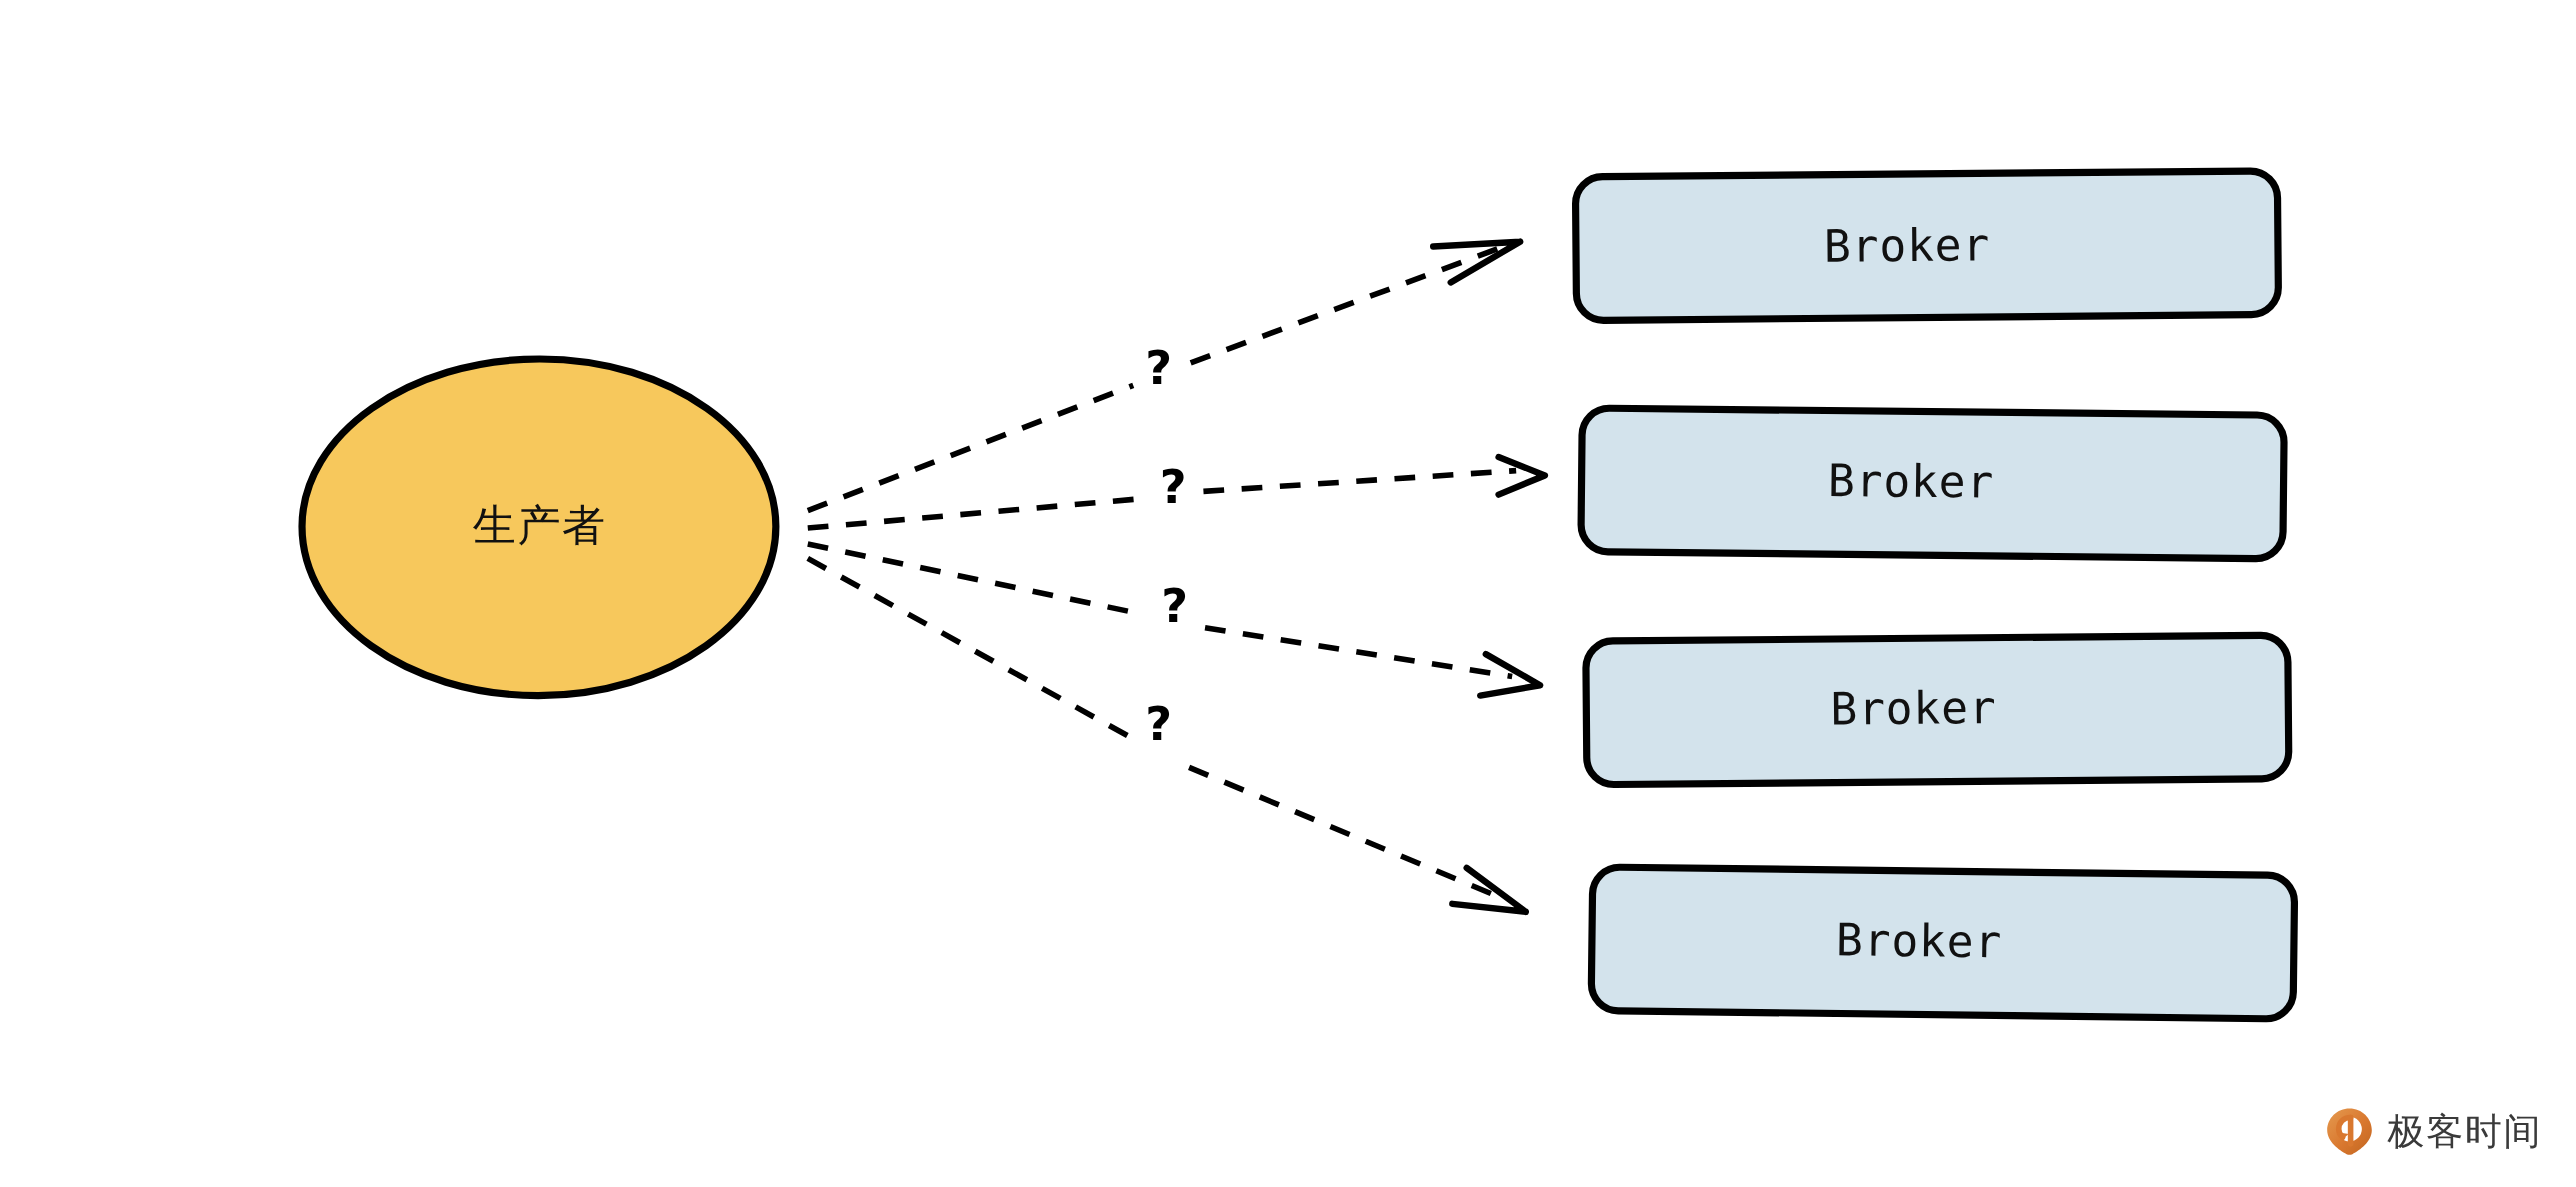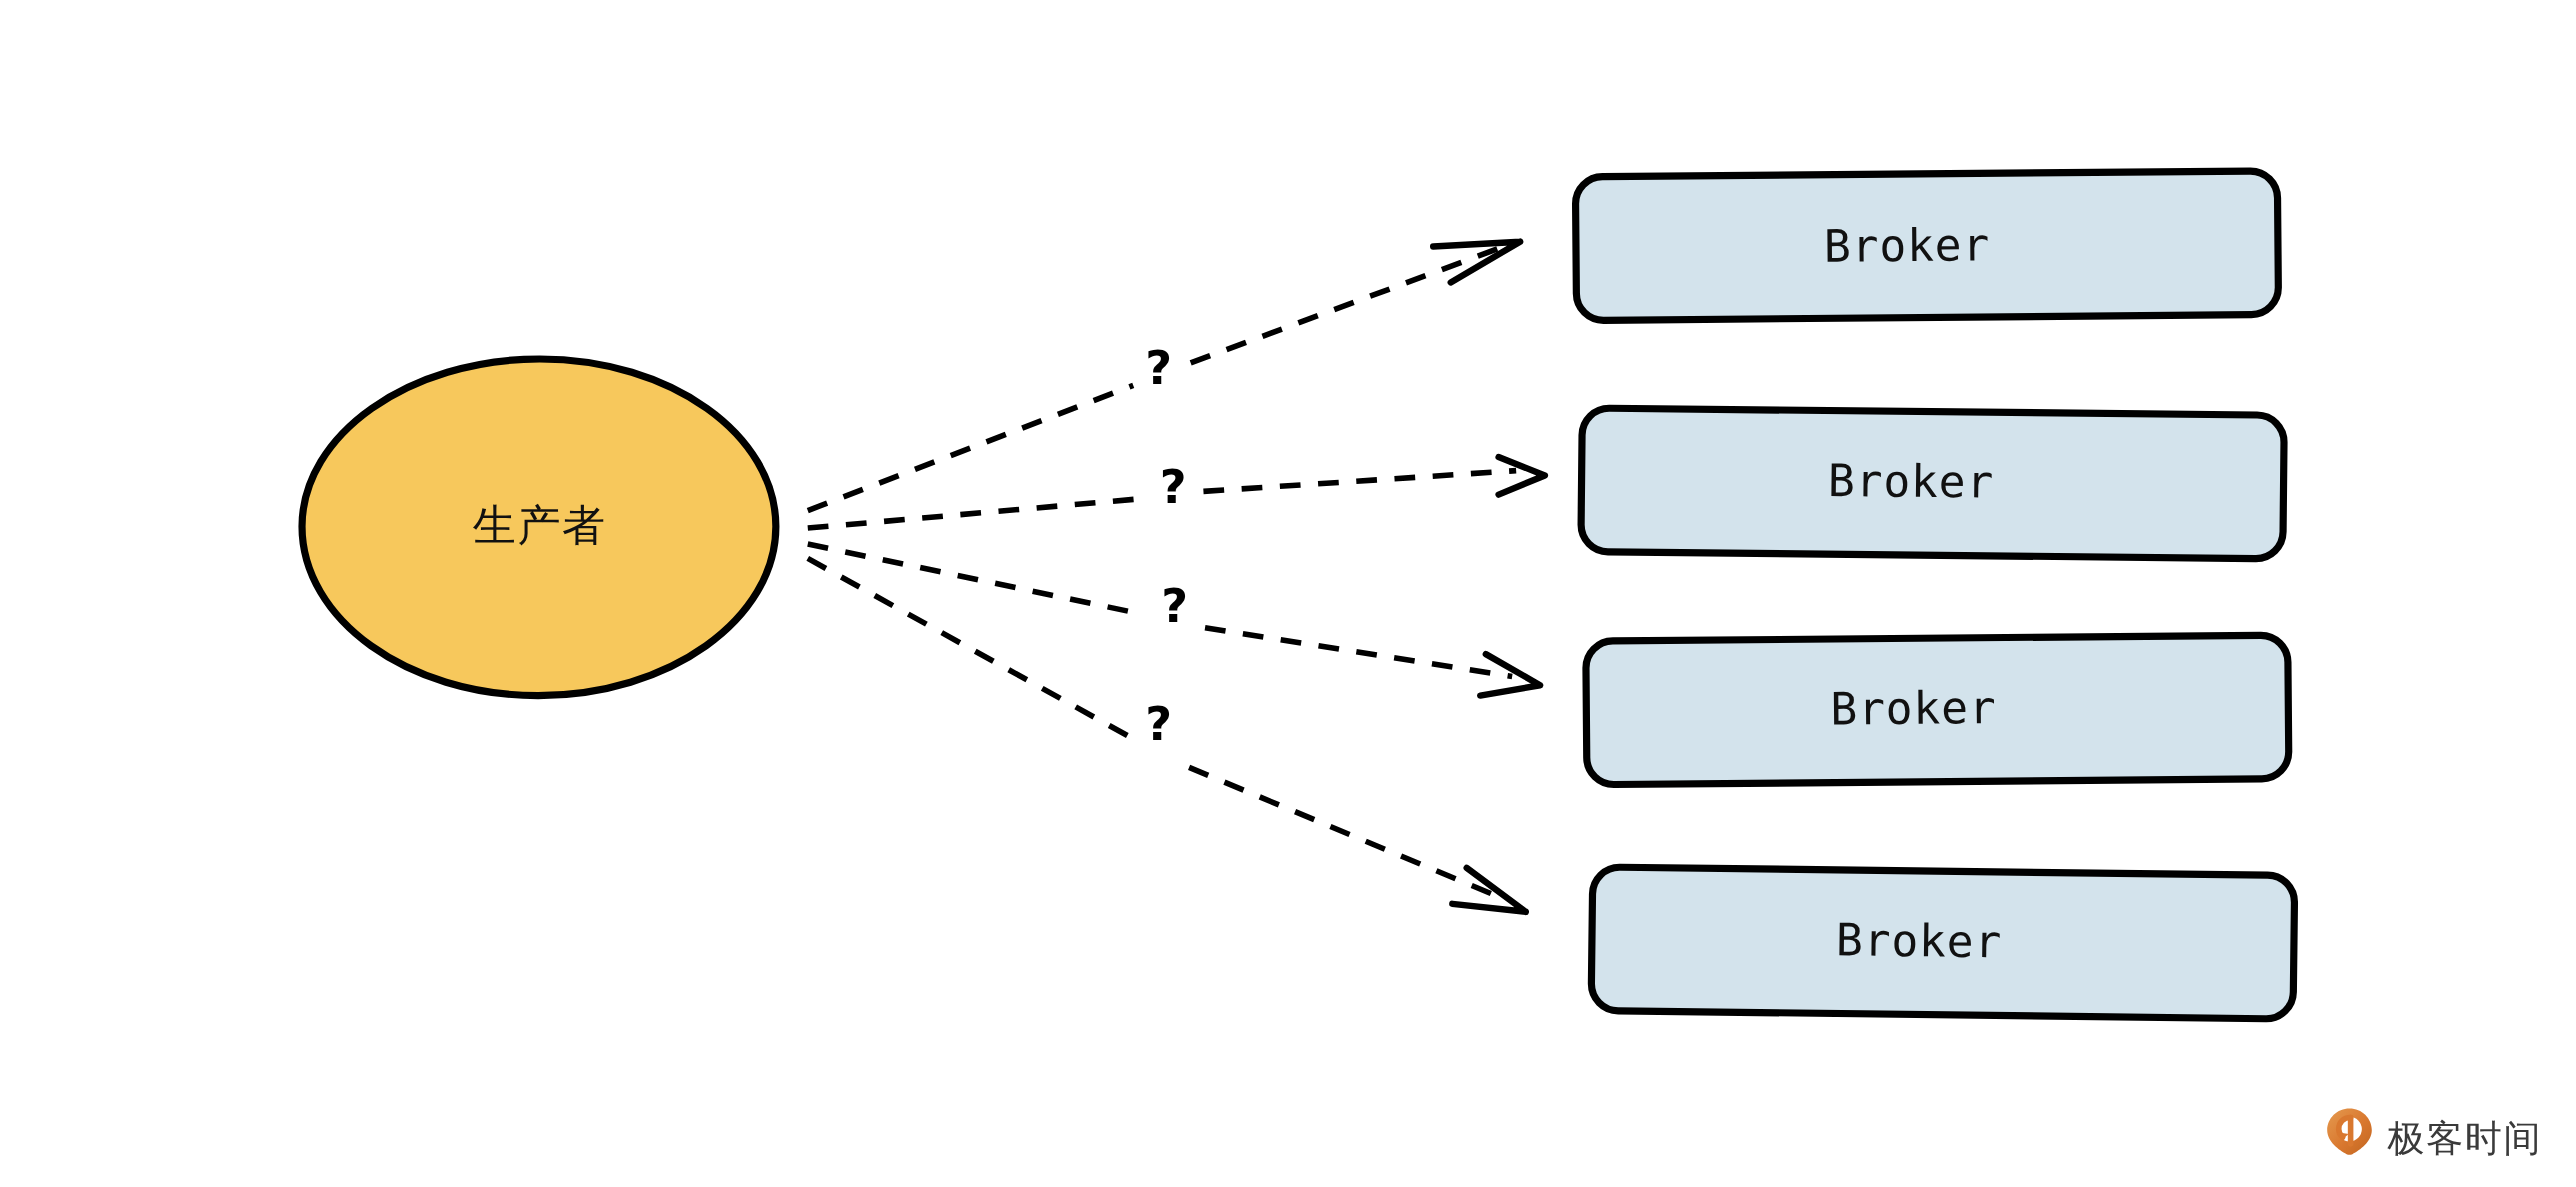--- a/index.html
+++ b/index.html
@@ -69,21 +69,21 @@
     stroke-linecap: round;
     stroke-linejoin: round;
     fill: none;
   }
   
   #watermark {
     position: absolute;
     right: 34px;
     bottom: 30px;
     display: flex;
-    align-items: flex-end;
+    align-items: center;
     gap: 12.8px;
     user-select: none;
   }
   #watermark .wm-mark {
     width: 51px;
     height: 51px;
     position: relative;
     flex: 0 0 auto;
   }
   #watermark .wm-text {

